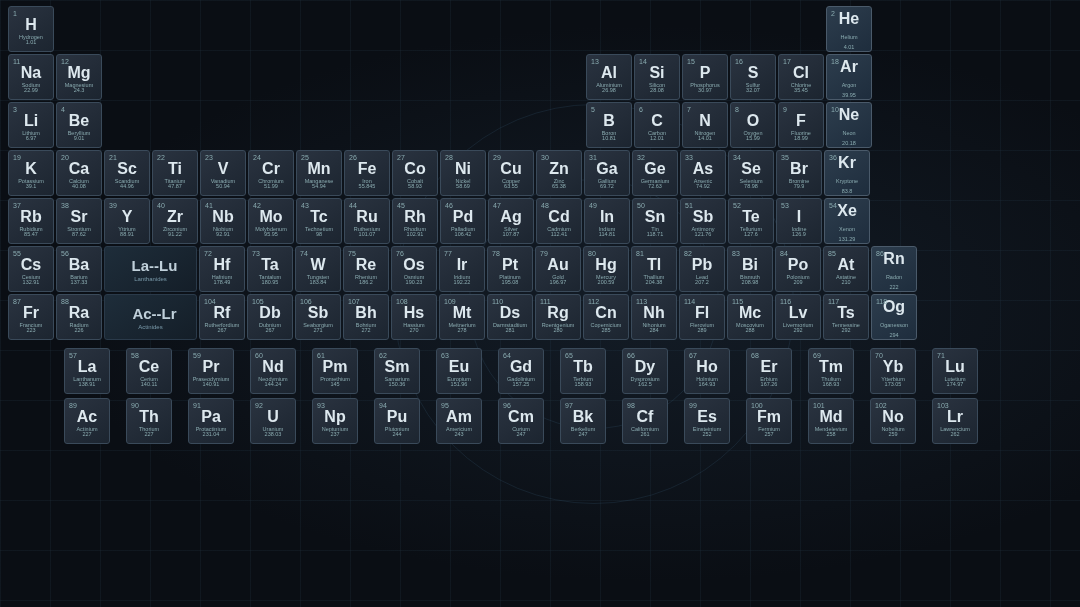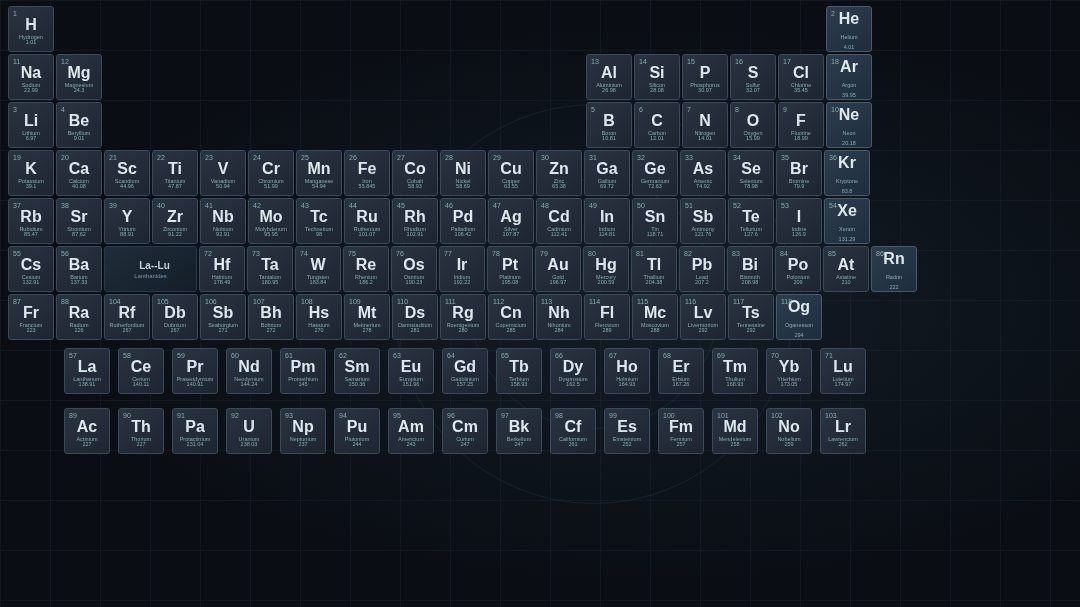--- a/index.html
+++ b/index.html
@@ -122,35 +122,35 @@
       border: 1px solid #2a3a4a;
       border-radius: 3px;
       display: flex;
       flex-direction: column;
       align-items: center;
       justify-content: center;
       flex-shrink: 0;
     }
 
     .label-cell .lbl-range {
-      font-size: 10px;
+      font-size: 15px;
       font-weight: bold;
       color: #c0d0da;
       padding-left: 8px;
     }
 
     .label-cell .lbl-name {
       font-size: 6px;
       color: #7a9aaa;
       margin-top: 2px;
     }
 
     .bottom-row {
       display: flex;
-      gap: 8px;
+      gap: 16px;
     }
   </style>
 </head>
 <body>
 
 <div class="bg-grid"></div>
 <div class="bg-lines"></div>
 
 <div class="bg-circle" style="width:400px;height:400px;top:50%;left:55%;transform:translate(-50%,-50%);"></div>
 <div class="bg-circle" style="width:250px;height:250px;top:50%;left:55%;transform:translate(-50%,-50%);"></div>
@@ -607,20 +607,24 @@
     <span class="symbol">Fr</span>
     <span class="name">Francium</span>
     <span class="mass">223</span>
   </div>
       <div class="element">
     <span class="atomic-num">88</span>
     <span class="symbol">Ra</span>
     <span class="name">Radium</span>
     <span class="mass">226</span>
   </div>
+      <div class="label-cell">
+      <span class="lbl-range">Ac--Lr</span>
+      <span class="lbl-name">Actinides</span>
+    </div>
       <div class="element">
     <span class="atomic-num">104</span>
     <span class="symbol">Rf</span>
     <span class="name">Rutherfordium</span>
     <span class="mass">267</span>
   </div>
       <div class="element">
     <span class="atomic-num">105</span>
     <span class="symbol">Db</span>
     <span class="name">Dubnium</span>
@@ -791,21 +795,21 @@
     <span class="name">Ytterbium</span>
     <span class="mass">173.05</span>
   </div>
       <div class="element">
     <span class="atomic-num">71</span>
     <span class="symbol">Lu</span>
     <span class="name">Lutetium</span>
     <span class="mass">174.97</span>
   </div>
     </div>
-    <div class="row bottom-row" style="padding-left: 56px; margin-top: 12px;">
+    <div class="row bottom-row" style="padding-left: 56px; margin-top: 2px;">
       <div class="element">
     <span class="atomic-num">89</span>
     <span class="symbol">Ac</span>
     <span class="name">Actinium</span>
     <span class="mass">227</span>
   </div>
       <div class="element">
     <span class="atomic-num">90</span>
     <span class="symbol">Th</span>
     <span class="name">Thorium</span>

